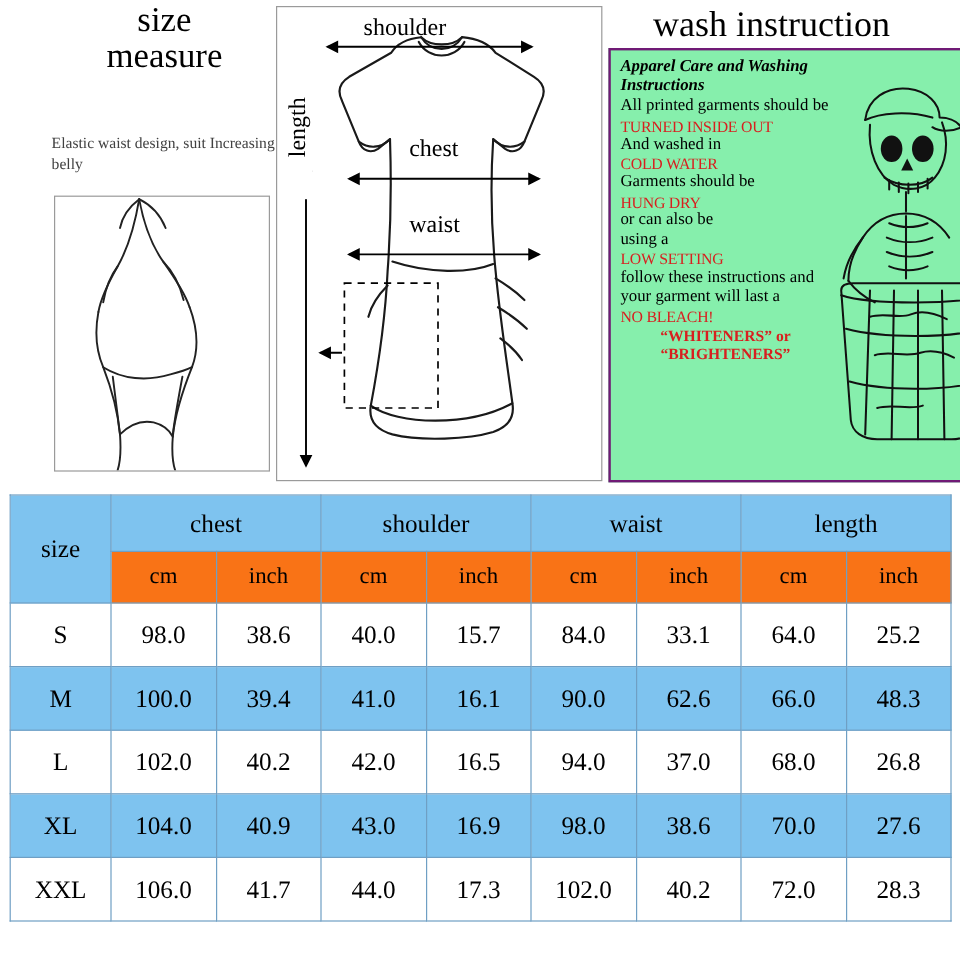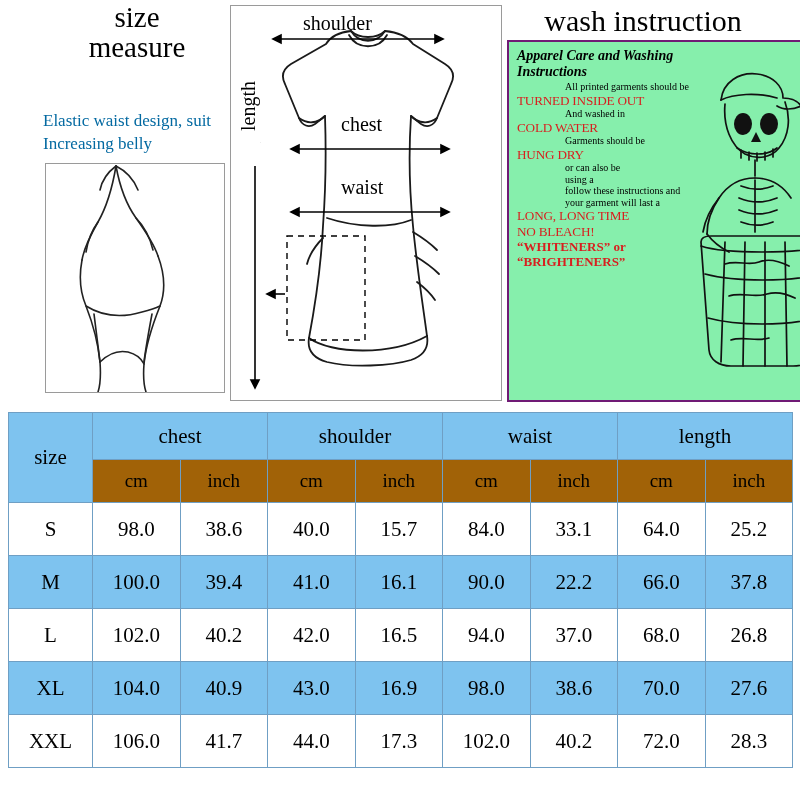--- a/index.html
+++ b/index.html
@@ -50,24 +50,24 @@
     font-size: 30px;
     font-family: "Liberation Serif", serif;
     color: #000;
   }
 
   .elastic-note {
     position: absolute;
     left: 6px;
     top: 110px;
     width: 190px;
-    font-size: 17px;
+    font-size: 13px;
     font-family: "Liberation Serif", serif;
     line-height: 1.35;
-    color: #0369a1;
+    color: #404040;
   }
 
   
   .belly-box {
     position: absolute;
     left: 8px;
     top: 163px;
     width: 180px;
     height: 230px;
     border: 1px solid #9a9a9a;
@@ -118,27 +118,27 @@
     line-height: 1.12;
     margin-bottom: 2px;
   }
   .wash-red {
     color: #d81f1f;
     font-weight: normal;
     font-size: 13.2px;
     letter-spacing: -0.2px;
   }
   .wash-small {
-    font-size: 10px;
-    margin-left: 48px;
+    font-size: 14px;
   }
   .wash-quote {
     color: #d81f1f;
     font-weight: bold;
     font-size: 13px;
+    text-align: center;
   }
 
   
   .meas-label {
     position: absolute;
     font-family: "Liberation Serif", serif;
     font-size: 20px;
     color: #000;
     background: transparent;
   }
@@ -162,21 +162,21 @@
     font-weight: normal;
     color: #000;
     padding: 0;
   }
   .hdr-blue {
     background: #7ec3ef;
     font-size: 21px;
     height: 46px;
   }
   .unit-blue {
-    background: #a16207;
+    background: #f97316;
     font-size: 19px;
     height: 42px;
     margin-left: 35px;
   }
   .size-cell-blue {
     background: #7ec3ef;
     font-size: 21px;
   }
   .row-white td {
     background: #ffffff;
@@ -291,22 +291,22 @@
       <div class="wash-text">
         <div class="wash-head">Apparel Care and Washing Instructions</div>
         <div class="wash-small">All printed garments should be</div>
         <div class="wash-red">TURNED INSIDE OUT</div>
         <div class="wash-small">And washed in</div>
         <div class="wash-red">COLD WATER</div>
         <div class="wash-small">Garments should be</div>
         <div class="wash-red">HUNG DRY</div>
         <div class="wash-small">or can also be</div>
         <div class="wash-small">using a</div>
+        <div class="wash-red">LOW SETTING</div>
         <div class="wash-small">follow these instructions and your garment will last a</div>
-        <div class="wash-red">LONG, LONG TIME</div>
         <div class="wash-red">NO BLEACH!</div>
         <div class="wash-quote">“WHITENERS” or</div>
         <div class="wash-quote">“BRIGHTENERS”</div>
       </div>
 
       <svg width="150" height="330" viewBox="0 0 150 330" style="position:absolute; left:176px; top:14px;">
         <g fill="none" stroke="#111" stroke-width="1.7" stroke-linecap="round" stroke-linejoin="round">
 
           <path d="M36 44 C38 26 54 16 72 18 C88 20 98 30 98 42 C104 42 112 44 116 50 C108 54 98 54 92 50"></path>
           <path d="M36 44 C48 38 72 36 92 42"></path>
@@ -393,23 +393,23 @@
           <td>64.0</td>
           <td>25.2</td>
         </tr>
         <tr class="row-blue">
           <td>M</td>
           <td>100.0</td>
           <td>39.4</td>
           <td>41.0</td>
           <td>16.1</td>
           <td>90.0</td>
-          <td>22.2</td>
+          <td>62.6</td>
           <td>66.0</td>
-          <td>37.8</td>
+          <td>48.3</td>
         </tr>
         <tr class="row-white">
           <td>L</td>
           <td>102.0</td>
           <td>40.2</td>
           <td>42.0</td>
           <td>16.5</td>
           <td>94.0</td>
           <td>37.0</td>
           <td>68.0</td>

